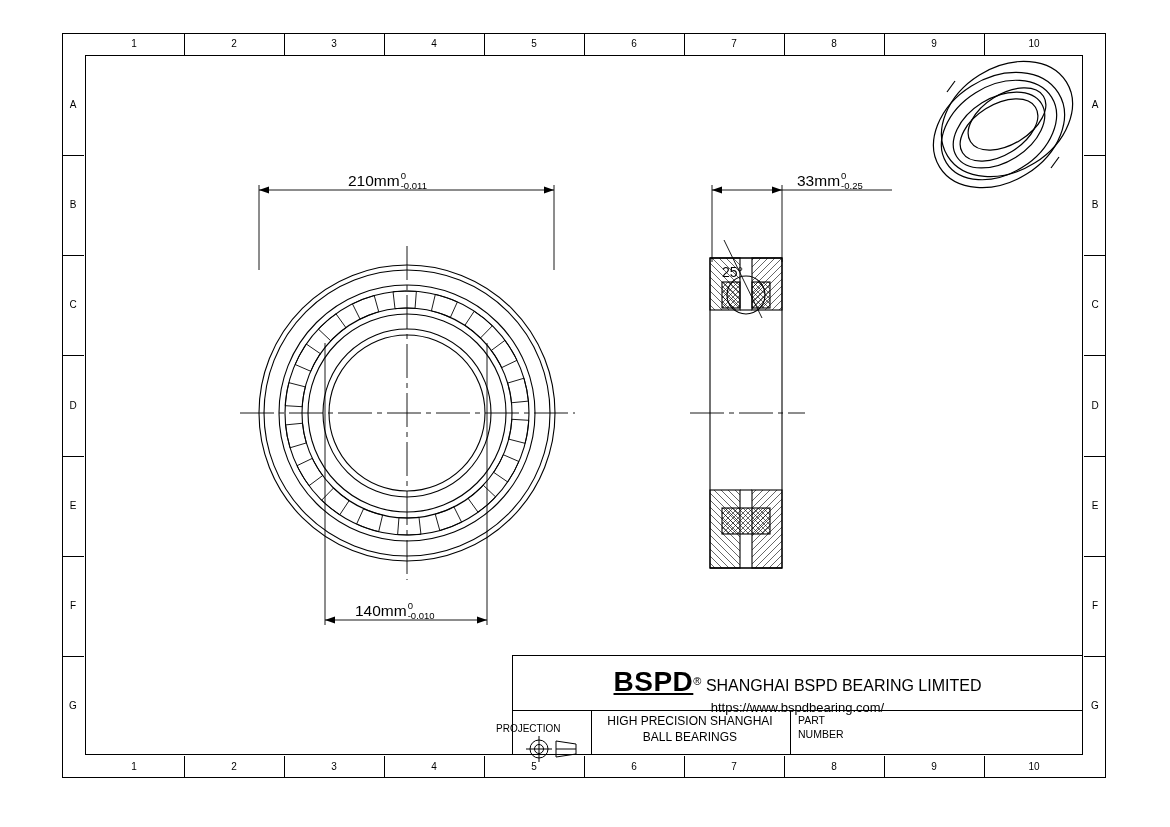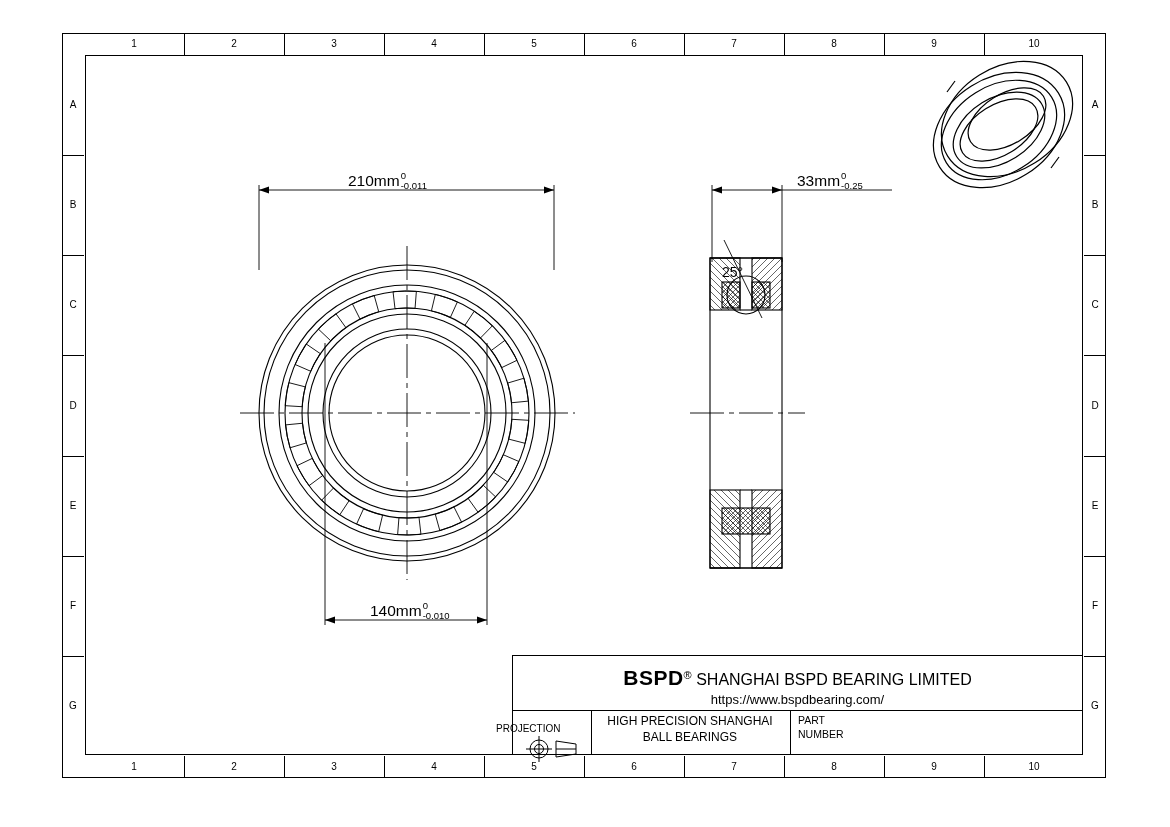--- a/index.html
+++ b/index.html
@@ -85,23 +85,24 @@
     background: #000;
   }
   .tb-brand {
     position: absolute;
     left: 0;
     top: 10px;
     width: 100%;
     text-align: center;
   }
   .brand-name {
-    font-size: 21px;
+    font-size: 28px;
     font-weight: bold;
     letter-spacing: 0.5px;
+    text-decoration: underline;
   }
   .brand-sup {
     font-size: 11px;
     vertical-align: super;
   }
   .brand-company {
     font-size: 16px;
   }
   .brand-url {
     font-size: 13px;
@@ -633,21 +634,21 @@
         <path d="M947 92 L955 81"></path>
         <path d="M1051 168 L1059 157"></path>
       </g>
     </g>
   </svg>
 
   <div class="dim" style="left:348px; top:172px;">
     <span>210mm</span><span class="tol"><span class="up">0</span><span class="lo">-0.011</span></span>
   </div>
 
-  <div class="dim" style="left:370px; top:602px;">
+  <div class="dim" style="left:355px; top:602px;">
     <span>140mm</span><span class="tol"><span class="up">0</span><span class="lo">-0.010</span></span>
   </div>
 
   <div class="dim" style="left:797px; top:172px;">
     <span>33mm</span><span class="tol"><span class="up">0</span><span class="lo">-0.25</span></span>
   </div>
 
   <div class="angle-label" style="left:722px; top:218px;margin-top:46px;">25°</div>
 
   <div class="title-block">

